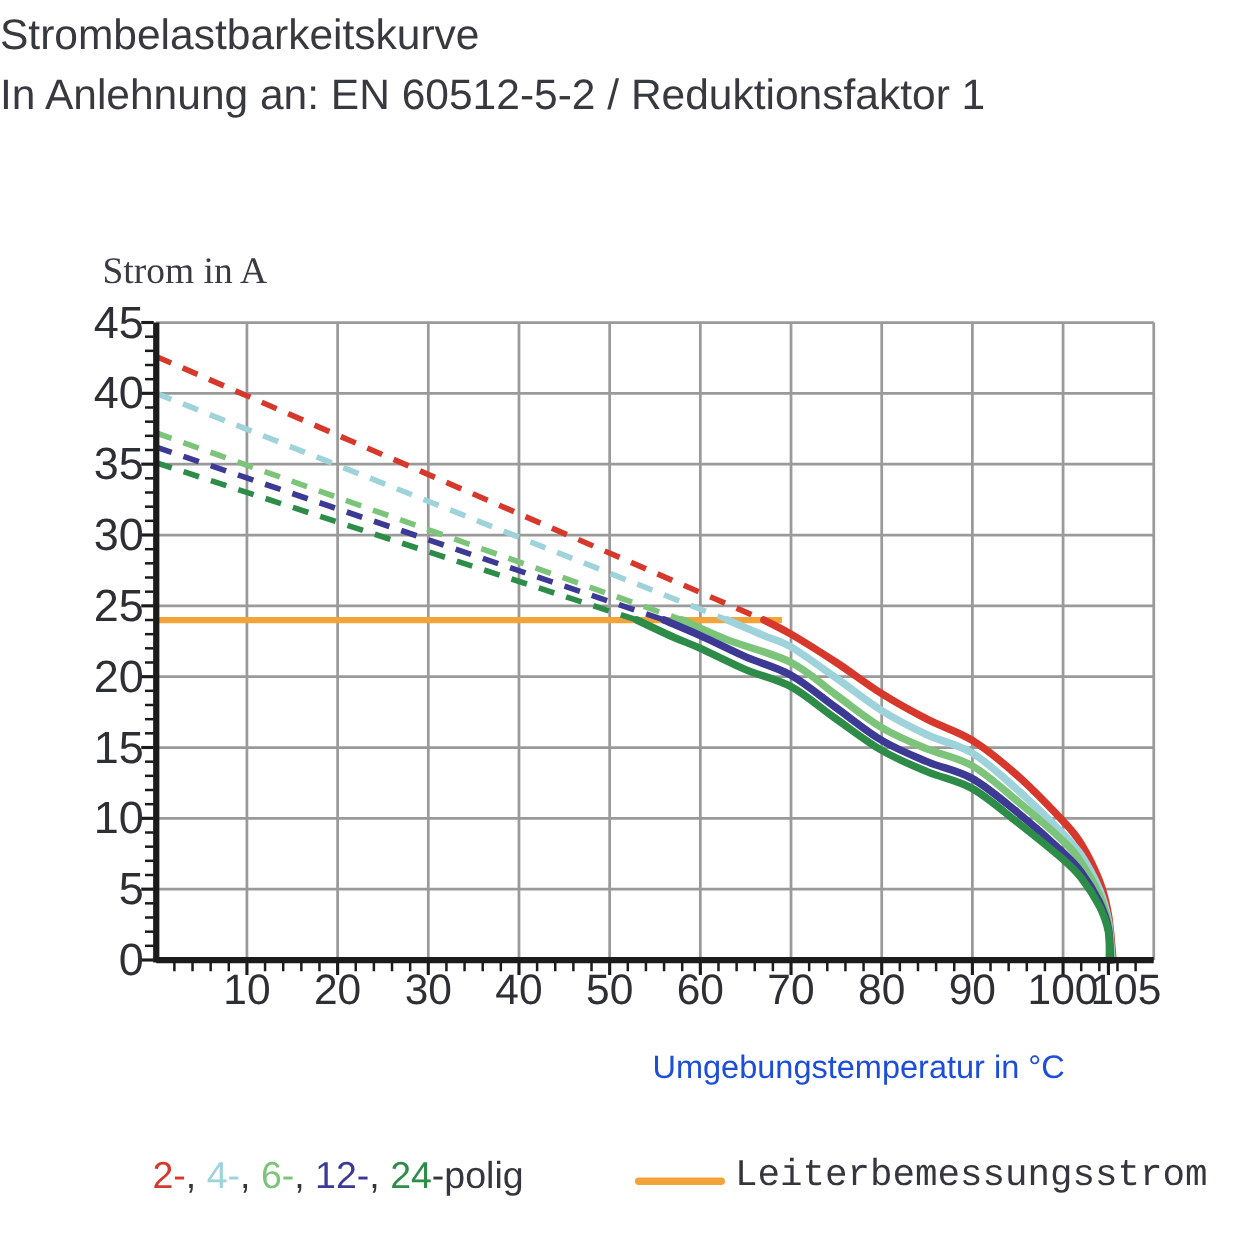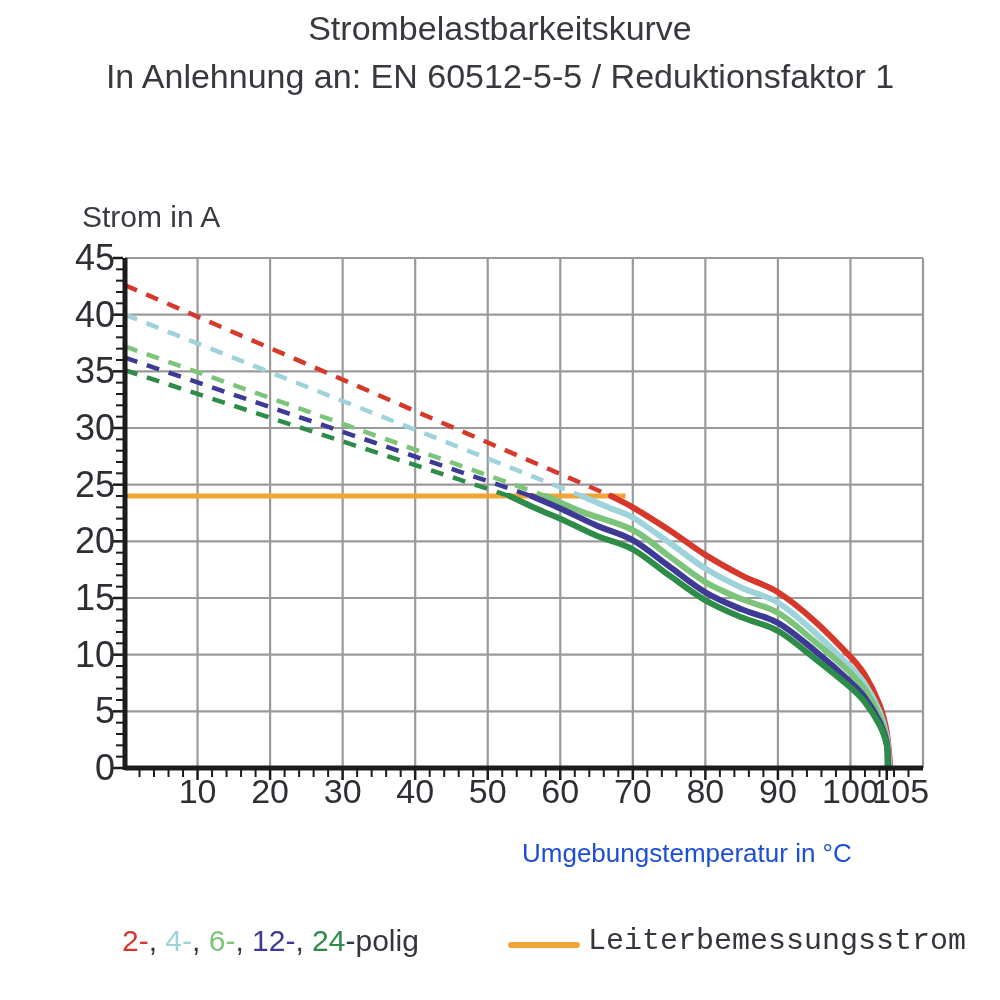--- a/index.html
+++ b/index.html
@@ -3,24 +3,24 @@
 <meta charset="utf-8">
 <style>
   html,body{margin:0;padding:0;}
   body{
     width:1000px;height:1000px;position:relative;overflow:hidden;
     background:#ffffff;color:#35353d;
     font-family:"Liberation Sans", sans-serif;
   }
   .title-block{
     position:absolute;top:4px;left:0;width:1000px;
-    text-align:center;font-size:34px;line-height:48px;color:#38383f;
+    text-align:left;font-size:34px;line-height:48px;color:#38383f;
   }
   .y-axis-title{
-    position:absolute;left:82px;top:200px;font-size:30px;color:#3a3a42;
+    position:absolute;left:82px;top:200px;font-size:30px;color:#3a3a42;font-family:Liberation Serif, serif;
   }
   .x-axis-title{
     position:absolute;left:522px;top:838px;font-size:26px;color:#1d4ed8;
   }
   #chart-svg{position:absolute;left:0;top:0;}
   #chart-svg text{font-family:"Liberation Sans", sans-serif;fill:#2e2e35;}
   .legend-row{
     position:absolute;top:924px;left:0;width:1000px;height:44px;font-size:30px;text-align:center;
   }
   .legend-poles{position:absolute;left:122px;top:0;white-space:nowrap;}
@@ -29,21 +29,21 @@
     position:absolute;left:0;top:18px;width:72px;height:6px;border-radius:3px;
     display:inline-block;
   }
   .legend-rated-label{position:absolute;left:80px;top:0;white-space:nowrap;font-family:Liberation Mono, monospace;}
 </style>
 </head>
 <body>
 
 <div class="title-block">
   <div>Strombelastbarkeitskurve</div>
-  <div>In Anlehnung an: EN 60512-5-5 / Reduktionsfaktor 1</div>
+  <div>In Anlehnung an: EN 60512-5-2 / Reduktionsfaktor 1</div>
 </div>
 
 <div class="y-axis-title">Strom in A</div>
 
 <svg id="chart-svg" width="1000" height="1000" viewBox="0 0 1000 1000">
     <line x1="197.54545454545456" y1="258" x2="197.54545454545456" y2="768" stroke="#9a9a9a" stroke-width="2.2"></line>
     <line x1="270.0909090909091" y1="258" x2="270.0909090909091" y2="768" stroke="#9a9a9a" stroke-width="2.2"></line>
     <line x1="342.6363636363636" y1="258" x2="342.6363636363636" y2="768" stroke="#9a9a9a" stroke-width="2.2"></line>
     <line x1="415.1818181818182" y1="258" x2="415.1818181818182" y2="768" stroke="#9a9a9a" stroke-width="2.2"></line>
     <line x1="487.72727272727275" y1="258" x2="487.72727272727275" y2="768" stroke="#9a9a9a" stroke-width="2.2"></line>

